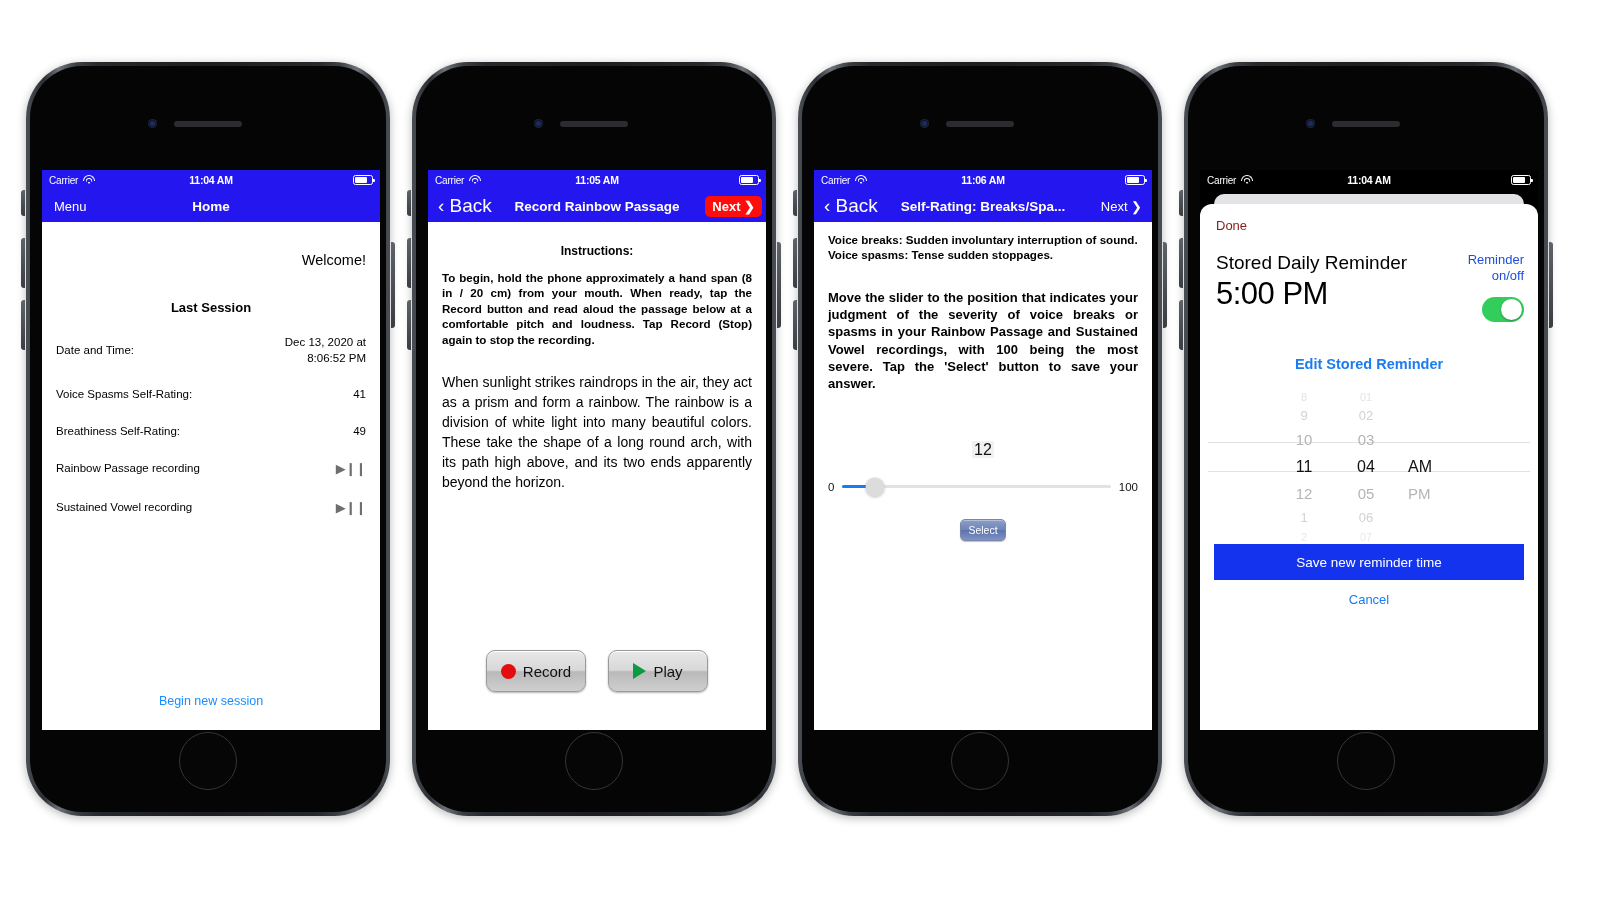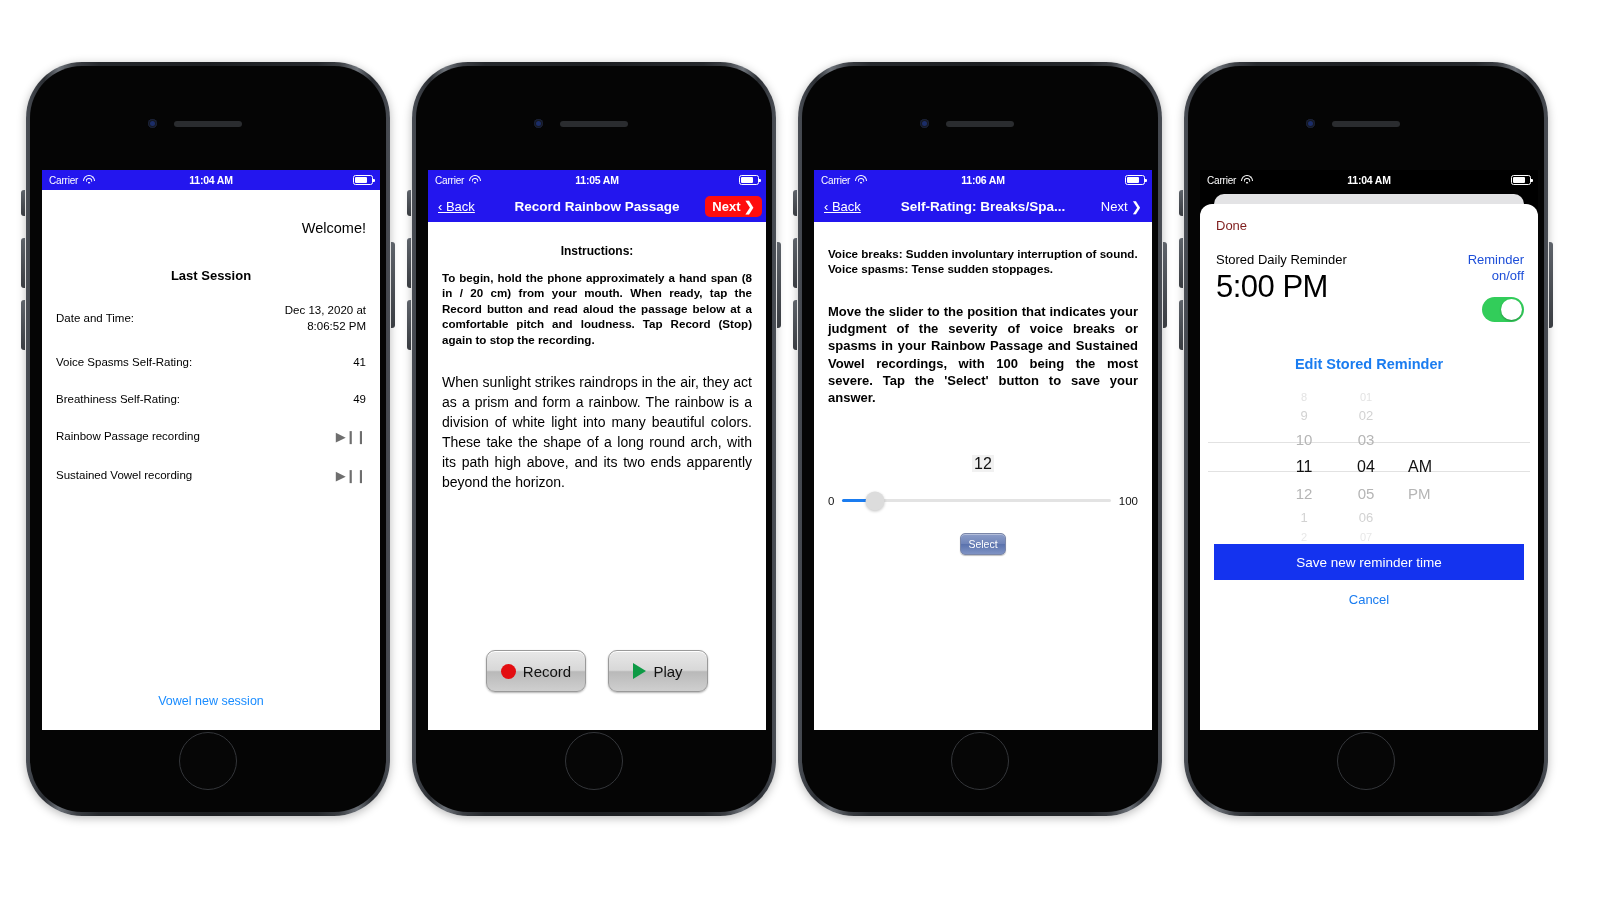--- a/index.html
+++ b/index.html
@@ -125,21 +125,21 @@
   .nav-btn {
     font-size: 13px; padding: 2px 6px; border-radius: 4px;
     background: transparent; color:#fff; z-index:2; white-space: nowrap;
   }
   .nav-btn.menu { font-size: 13px; padding-left: 8px; }
   .nav-btn.next-red {
     background: #ff0d0d; font-weight: 700; margin-left: auto;
     padding: 3px 7px; border-radius: 5px;
   }
   .nav-btn.next-plain { margin-left: auto; }
-  .nav-back { font-size: 13px; text-decoration: underline; }
+  .nav-back { font-size: 19px; }
 
   
   .s1 { padding: 0 14px; font-size: 12.5px; color: #000; }
   .s1 .welcome { text-align: right; margin-top: 30px; font-size: 14.5px; }
   .s1 .sect { text-align: center; margin-top: 32px; font-size: 13px; font-weight: 700; }
   .row {
     display: flex; justify-content: space-between; align-items: center;
     margin-top: 21px; font-size: 11.5px; line-height: 1.35;
   }
   .row .rv { text-align: right; white-space: pre-line; }
@@ -173,21 +173,21 @@
     box-shadow: 0 1px 2px rgba(0,0,0,0.3), inset 0 1px 0 #fff;
     font-size: 15px; color: #111;
   }
   .dot-red { width: 15px; height: 15px; border-radius: 50%; background: #e30d11; }
   .tri-green {
     width: 0; height: 0; border-left: 13px solid #0d9a45;
     border-top: 8px solid transparent; border-bottom: 8px solid transparent;
   }
 
   
-  .s3 { padding: 24px 14px 0; color:#000; }
+  .s3 { padding: 10px 14px 0; color:#000; }
   .s3 .defs { font-weight: 700; font-size: 11.6px; line-height: 1.33; }
   .s3 .body {
     margin-top: 26px; font-weight: 700; font-size: 13px;
     line-height: 1.33; text-align: justify;
   }
   .s3 .valnum {
     margin-top: 48px; text-align: center; font-size: 16px; color:#111;
   }
   .s3 .valnum span { background:#f1f1f1; padding: 0 2px; }
   .sliderwrap {
@@ -227,21 +227,21 @@
     overflow: hidden;
   }
   .sheet .done {
     position: absolute; top: 14px; left: 16px;
     color: #7f1d1d; font-size: 13px;
   }
   .rem-head {
     position: absolute; top: 48px; left: 16px; right: 14px;
     display: flex; justify-content: space-between; align-items: flex-start;
   }
-  .rem-left .rl-label { font-size: 13px; color:#000; }
+  .rem-left .rl-label { font-size: 19px; color:#000; }
   .rem-left .rl-time { font-size: 31px; color:#000; margin-top: 2px; letter-spacing: -0.5px; }
   .rem-right { text-align: right; }
   .rem-right .rr-label { font-size: 13px; color:#1d4ed8; line-height: 1.25; }
   .toggle {
     margin: 12px 0 0 auto; width: 42px; height: 25px; border-radius: 13px;
     background: #32cd5a; position: relative;
   }
   .toggle .tk {
     position: absolute; right: 2px; top: 2px; width: 21px; height: 21px;
     border-radius: 50%; background: #fff; box-shadow: 0 1px 2px rgba(0,0,0,0.3);
@@ -304,20 +304,24 @@
               </span>
           </div>
           <div class="sb-time">11:04 AM</div>
           <div class="sb-right">
             <span class="batt">
                 <i style="width:78%"></i>
               </span>
           </div>
         </div>
 
+        <div class="navbar">
+          <div class="nav-btn menu">Menu</div>
+          <div class="nav-title">Home</div>
+        </div>
 
         <div class="s1">
           <div class="welcome">Welcome!</div>
           <div class="sect">Last Session</div>
 
           <div class="row first">
             <span>Date and Time:</span>
             <span class="rv">Dec 13, 2020 at
 8:06:52 PM</span>
           </div>
@@ -331,21 +335,21 @@
           </div>
           <div class="row">
             <span>Rainbow Passage recording</span>
             <span class="rv playpause">▶❙❙</span>
           </div>
           <div class="row">
             <span>Sustained Vowel recording</span>
             <span class="rv playpause">▶❙❙</span>
           </div>
 
-          <div class="beginlink">Vowel new session</div>
+          <div class="beginlink">Begin new session</div>
         </div>
       </div>
       <div class="home-btn"></div>
     </div>
     <div class="side-btn pwr"></div>
     <div class="side-btn-l sb-mute"></div>
     <div class="side-btn-l sb-up"></div>
     <div class="side-btn-l sb-down"></div>
   </div>
 

